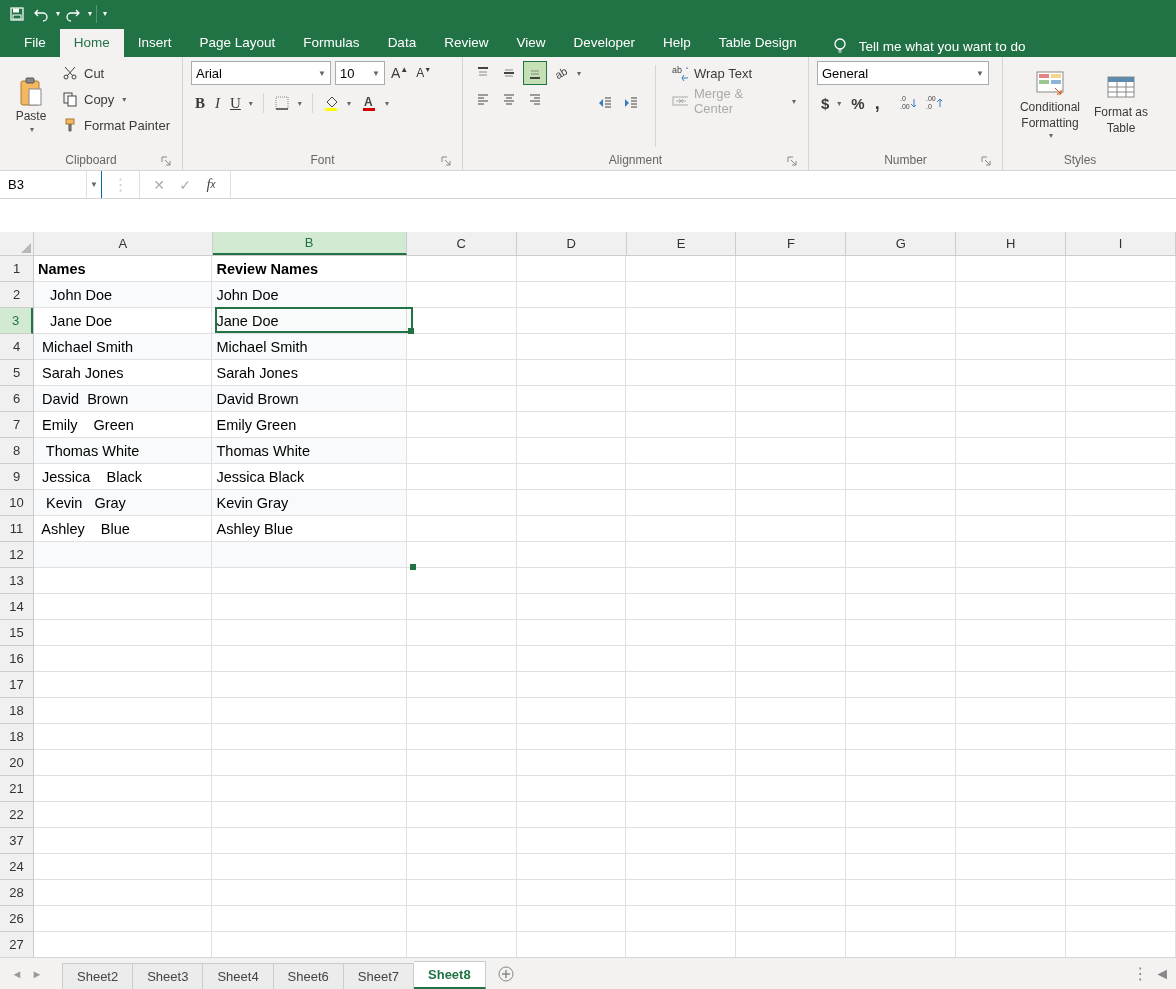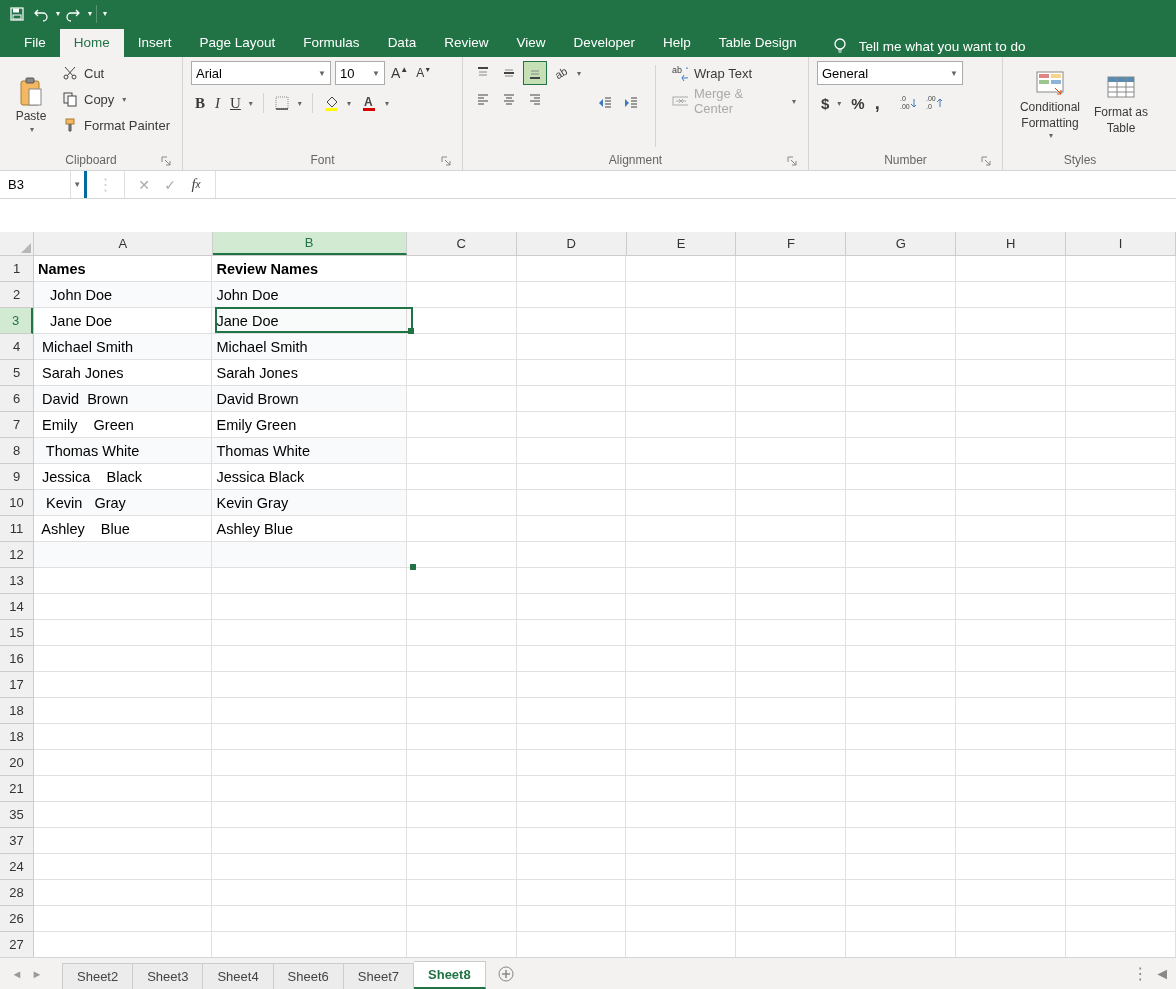--- a/index.html
+++ b/index.html
@@ -36,21 +36,21 @@
 .combo { height: 24px; border: 1px solid #ababab; background: #fff; display: flex; align-items: center; padding: 0 4px; font-size: 13px; }
 .combo .txt { flex: 1; }
 .combo .arrow { font-size: 8px; color: #666; padding-left: 4px; }
 
 .align-grid { display: grid; grid-template-columns: repeat(3, 24px); grid-template-rows: repeat(2, 24px); gap: 2px; }
 .align-grid .ab { border: 1px solid transparent; display: flex; align-items: center; justify-content: center; cursor: pointer; }
 .align-grid .ab.sel { background: #c5e0b4; border-color: #217346; }
 
 
 .fbar { height: 28px; border-bottom: 1px solid #d5d5d5; display: flex; align-items: stretch; background: #fff; }
-.namebox { width: 87px; border-right: 3px solid #0369a1; display: flex; }
+.namebox { width: 102px; border-right: 1px solid #0369a1; display: flex; }
 .namebox input { border: none; width: 100%; padding: 0 8px; font-size: 13px; outline: none; }
 .namebox .arrow { width: 18px; display: flex; align-items: center; justify-content: center; border-left: 1px solid #e1dfdd; font-size: 8px; color: #666; cursor: pointer; }
 .fx-ctrls { display: flex; align-items: center; padding: 0 8px; border-right: 1px solid #e1dfdd; gap: 4px; }
 .fx-ctrls .c { width: 22px; height: 22px; display: flex; align-items: center; justify-content: center; color: #aaa; cursor: pointer; font-size: 14px; }
 .fx-ctrls .fx { font-style: italic; font-family: "Times New Roman", serif; font-size: 15px; color: #444; }
 .formula-input { flex: 1; border: none; padding: 0 10px; font-size: 14px; outline: none; font-family: Calibri, Arial, sans-serif; }
 
 
 .grid-wrap { position: absolute; top: 232px; left: 0; right: 0; bottom: 32px; overflow: hidden; background: #fff; }
 .corner { position: absolute; top: 0; left: 0; width: 34px; height: 24px; background: #f0f0f0; border-right: 1px solid #ccc; border-bottom: 1px solid #ccc; cursor: pointer; }
@@ -369,21 +369,21 @@
     </div>
     <div class="group-label"><span>Alignment</span><span class="dlaunch">
           <svg width="12" height="12" viewBox="0 0 12 12">
             <path d="M2 2 H7 M2 2 V7 M5 5 L10 10 M10 6 V10 H6" stroke="#888" fill="none"></path>
           </svg>
         </span></div>
   </div>
 
   <div class="group" style="width:194px">
     <div class="group-body" style="flex-direction:column;gap:6px">
-      <div class="combo" style="width:146px">
+      <div class="combo" style="width:172px">
           <span class="txt">General</span>
           <span class="arrow">▼</span>
         </div>
       <div style="display:flex;gap:2px">
         <span class="btn">
             <b style="font-size:15px">$</b>
             <span class="dd">▾</span>
           </span>
         <span class="btn">
             <b style="font-size:15px">%</b>
@@ -492,21 +492,21 @@
       <div class="rh">12</div>
       <div class="rh">13</div>
       <div class="rh">14</div>
       <div class="rh">15</div>
       <div class="rh">16</div>
       <div class="rh">17</div>
       <div class="rh">18</div>
       <div class="rh">18</div>
       <div class="rh">20</div>
       <div class="rh">21</div>
-      <div class="rh">35</div>
+      <div class="rh">22</div>
       <div class="rh">37</div>
       <div class="rh">24</div>
       <div class="rh">28</div>
       <div class="rh">26</div>
       <div class="rh">27</div>
     </div>
   <div class="cells" id="cells">
       <div class="row">
         <div class="cell hdr" style="width: 182px;">Names</div>
         <div class="cell hdr" style="width: 198px;">Review Names</div>

